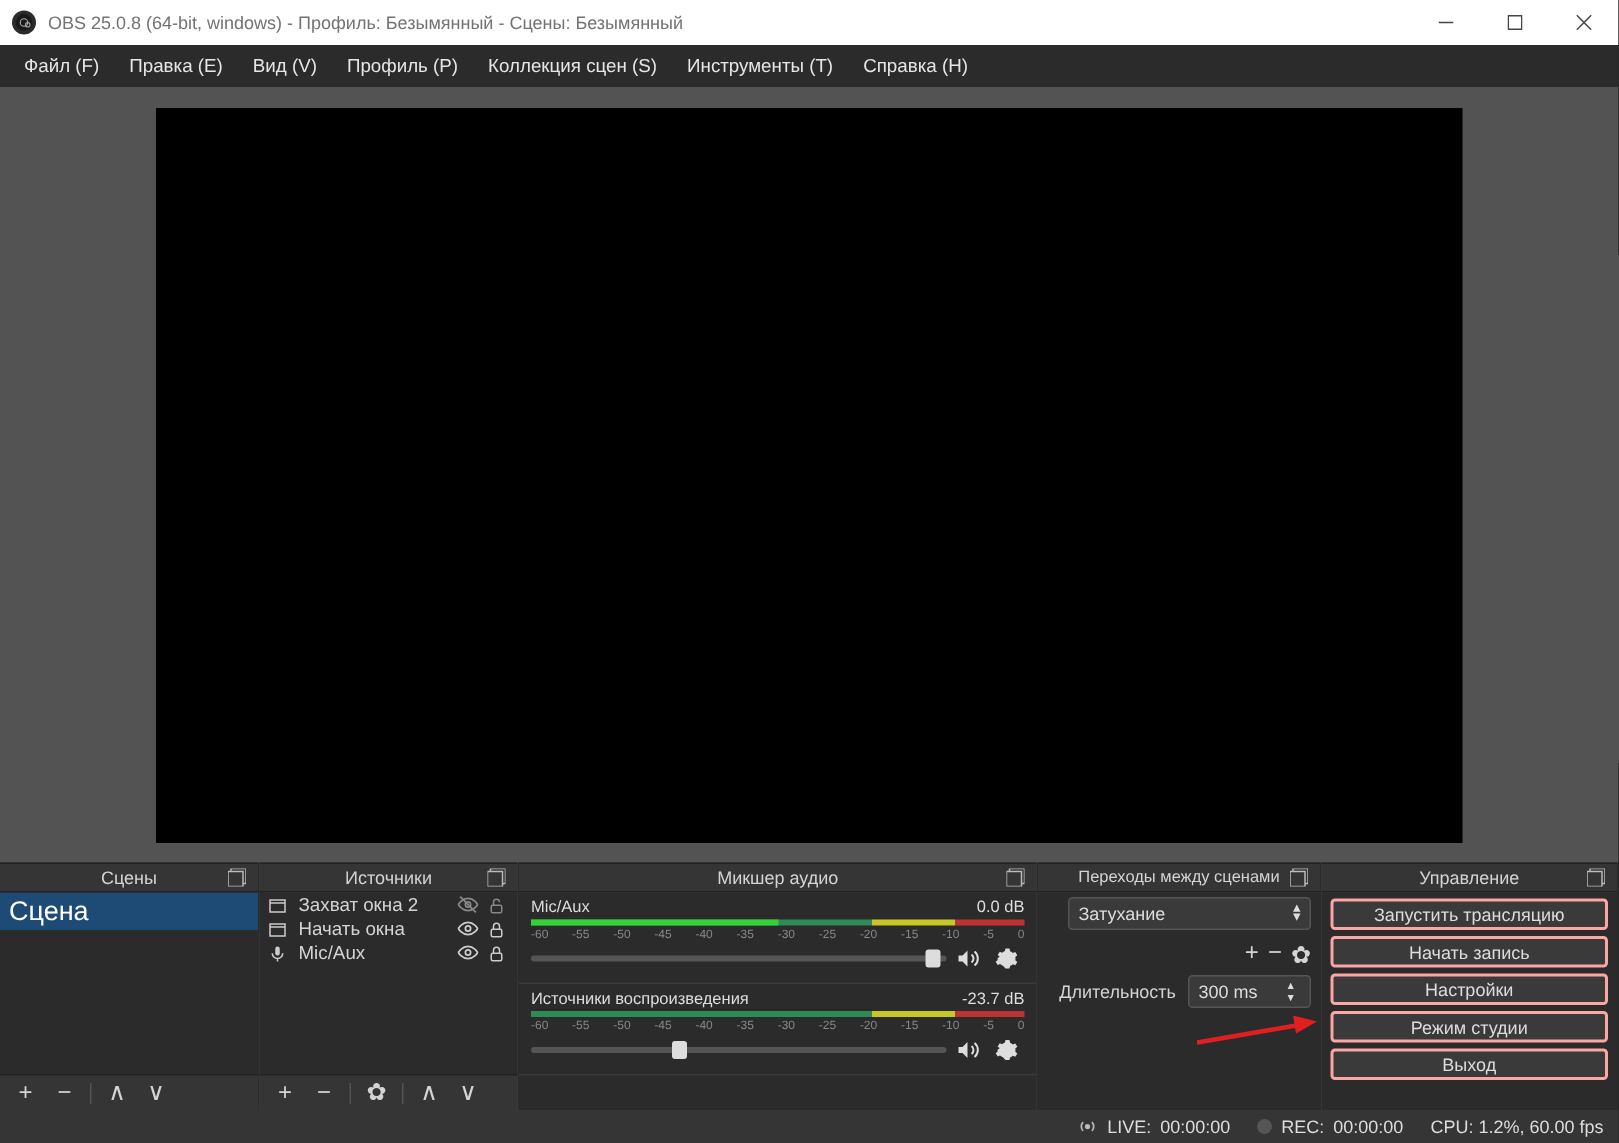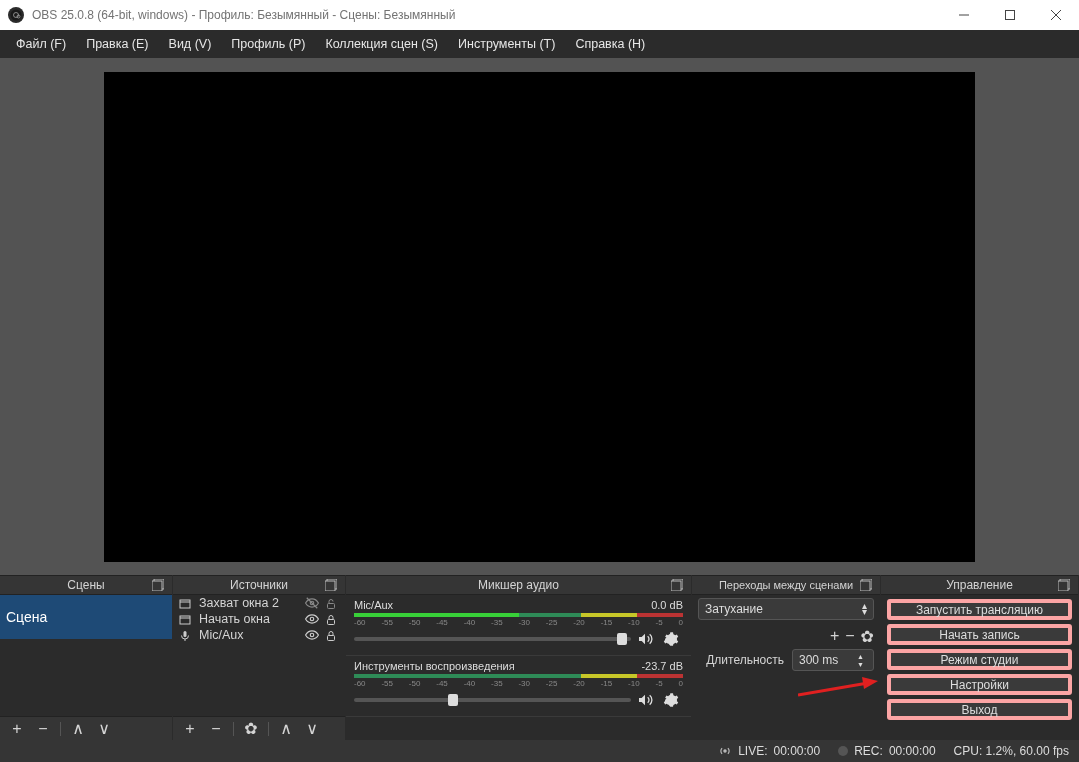--- a/index.html
+++ b/index.html
@@ -21,21 +21,21 @@
 
   
   .docks { display: flex; height: 165px; }
   .dock { display: flex; flex-direction: column; border-right: 1px solid #2b2b2b; }
   .dock-header { height: 20px; background: #353535; display: flex; align-items: center; justify-content: center; font-size: 12px; position: relative; border-bottom: 1px solid #222; border-top: 1px solid #222;}
   .dock-pop { position:absolute; right:6px; top:3px; width:14px; height:14px; color:#bbb;}
   .dock-body { flex: 1; background: #2b2b2b; overflow: hidden; position: relative; }
 
   
   .d-scenes { width: 173px; }
-  .scene-row { background: #1e4a76; padding: 14px 6px; font-size: 14px; color:#fff;}
+  .scene-row { background: #1e4a76; padding: 2px 6px; font-size: 18px; color:#fff;}
   .dock-toolbar { height: 24px; background: #353535; display: flex; align-items: center; gap: 8px; padding: 0 8px; color:#d4d4d4; border-top:1px solid #222;}
   .dock-toolbar .tb-btn { width:18px; text-align:center; font-size:16px; line-height:1;}
   .dock-toolbar .sep { width:1px; height:14px; background:#555; }
 
   
   .d-sources { width: 173px; }
   .src-row { display: flex; align-items: flex-end; padding: 1px 6px; font-size: 12.5px; gap:6px;}
   .src-row .ico { width:14px; font-size:12px; text-align:center; }
   .src-row .lbl { flex:1; overflow:hidden; white-space:nowrap; text-overflow:ellipsis;}
   .src-row .eye, .src-row .lock { width:14px; font-size:13px; text-align:center; color:#ccc;}
@@ -55,31 +55,31 @@
     linear-gradient(to right, #38d038 0%, #38d038 100%); }
   .meter-ticks { display:flex; justify-content:space-between; font-size:8px; color:#888; margin-top:1px;}
   .mix-slider { display:flex; align-items:center; gap:6px; margin-top:4px;}
   .slider-track { flex:1; height:4px; background:#555; border-radius:2px; position:relative;}
   .slider-thumb { position:absolute; top:-4px; width:10px; height:12px; background:#ddd; border-radius:2px; }
   .mix-icon { width:20px; text-align:center; color:#ddd; font-size:14px;}
 
   
   .d-trans { width: 189px; }
   .trans-row { display:flex; align-items:center; padding:3px 6px; gap:4px; font-size:12px;}
-  .trans-select { flex:1; height:22px; background:#3a3a3a; border:1px solid #555; border-radius:3px; display:flex; align-items:center; padding:0 6px; justify-content:space-between; color:#ddd;}
+  .trans-select { flex:1; height:22px; background:#3a3a3a; border:1px solid #555; border-radius:3px; display:flex; align-items:center; padding:0 6px; justify-content:space-between; color:#ddd;margin-left:14px;}
   .trans-label { width:90px; text-align:right; padding-right:4px;}
   .trans-spin { flex:1; height:22px; background:#3a3a3a; border:1px solid #555; border-radius:3px; display:flex; align-items:center; padding:0 6px; justify-content:space-between; color:#ddd;}
   .spin-ctrls { width:10px; display:flex; flex-direction:column; gap:1px;}
   .spin-ctrls span{font-size:7px;line-height:1;}
   .trans-tools { margin-top:4px; display:flex; justify-content:flex-end; gap:6px; padding:0 6px;}
   .trans-tools .tb-btn{ font-size:16px;}
 
   
   .d-ctrl { flex:1; }
-  .ctrl-btn { margin:2px 6px; height:21px; background:#3a3a3a; border:4px solid #fca5a5; border-radius:3px; display:flex; align-items:center; justify-content:center; font-size:12px; color:#ddd;}
+  .ctrl-btn { margin:2px 6px; height:21px; background:#3a3a3a; border:2px solid #fca5a5; border-radius:3px; display:flex; align-items:center; justify-content:center; font-size:12px; color:#ddd;}
 
   
   .statusbar { height: 22px; background: #353535; display:flex; justify-content:flex-end; gap:18px; padding:0 10px; font-size:12px; color:#ddd;}
   .status-grp { display:flex; align-items:center; gap:6px;}
   .rec-dot { width:10px;height:10px;border-radius:50%;background:#555;display:inline-block;}
 
   
   .red-arrow { position:absolute; left:834px; top:106px; pointer-events:none;}
 
   .col { display:flex; flex-direction:column; }
@@ -291,21 +291,21 @@
               </span>
               <span class="mix-icon">
                 <svg width="16" height="16" viewBox="0 0 24 24" fill="#ddd">
                   <path d="M12 8a4 4 0 100 8 4 4 0 000-8zm9 4a7 7 0 00-.2-1.6l2-1.6-2-3.4-2.4 1a7 7 0 00-2.8-1.6L15 2h-4l-.6 2.6a7 7 0 00-2.8 1.6l-2.4-1-2 3.4 2 1.6A7 7 0 003 12a7 7 0 00.2 1.6l-2 1.6 2 3.4 2.4-1a7 7 0 002.8 1.6L11 22h4l.6-2.6a7 7 0 002.8-1.6l2.4 1 2-3.4-2-1.6c.1-.5.2-1 .2-1.6z"></path>
                 </svg>
               </span>
             </div>
           </div>
           <div class="mix-ch">
             <div class="mix-top">
-              <span>Инструменты воспроизведения</span>
+              <span>Источники воспроизведения</span>
               <span>-23.7 dB</span>
             </div>
             <div class="meter-wrap">
               <div class="meter-scale">
                 <div class="meter-fill" style="width:0%"></div>
               </div>
               <div class="meter-ticks">
                 <span>-60</span>
                 <span>-55</span>
                 <span>-50</span>
@@ -387,22 +387,22 @@
         <span class="dock-pop">
             <svg width="12" height="12">
               <rect x="2" y="0" width="10" height="10" fill="none" stroke="#bbb" stroke-width="1"></rect>
               <rect x="0" y="2" width="10" height="10" fill="#353535" stroke="#bbb" stroke-width="1"></rect>
             </svg>
           </span>
       </div>
       <div class="dock-body col" style="padding-top:2px;">
         <div class="ctrl-btn">Запустить трансляцию</div>
         <div class="ctrl-btn">Начать запись</div>
+        <div class="ctrl-btn">Настройки</div>
         <div class="ctrl-btn">Режим студии</div>
-        <div class="ctrl-btn">Настройки</div>
         <div class="ctrl-btn">Выход</div>
       </div>
     </div>
   </div>
 </div>
 
 <div class="statusbar">
   <div class="status-grp">
     <span>
       <svg width="14" height="14" viewBox="0 0 24 24" fill="none" stroke="#bbb" stroke-width="2">

